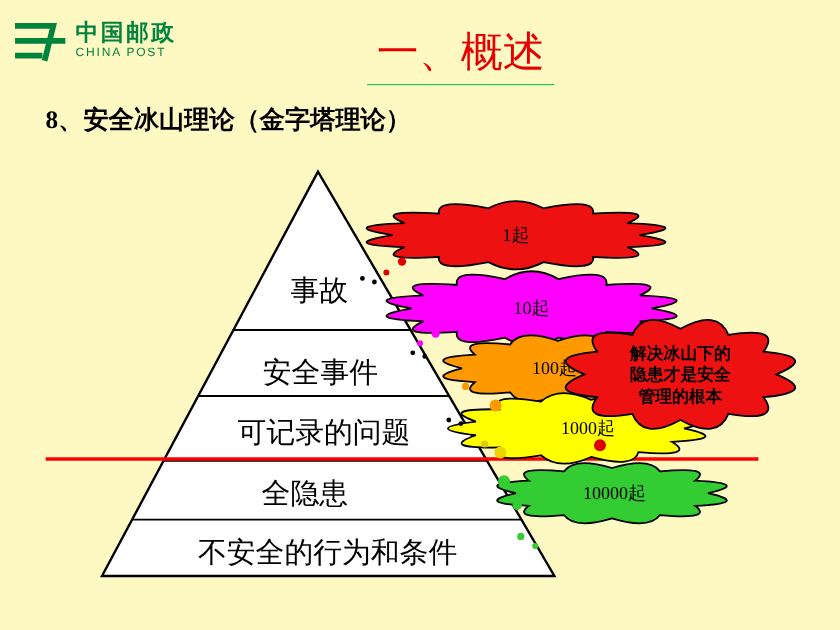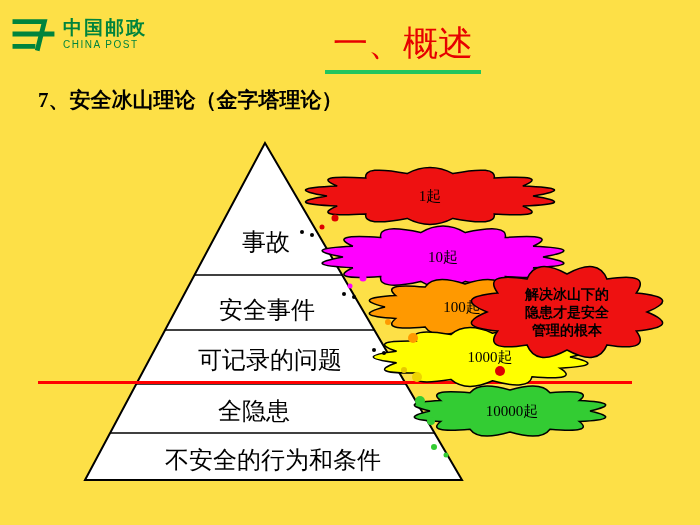--- a/index.html
+++ b/index.html
@@ -1,25 +1,25 @@
 <!DOCTYPE html>
 <html><head>
 <meta charset="utf-8">
 <style>
   html,body{margin:0;padding:0;background:#fff;}
-  .slide{position:relative;width:700px;height:525px;background:#fde047;overflow:hidden;
+  .slide{position:relative;width:700px;height:525px;background:#fef9c3;overflow:hidden;
          font-family:"Liberation Serif","DejaVu Serif",serif;}
   
   .logo{position:absolute;top:14px;left:10px;display:flex;align-items:center;gap:7px;}
   .logo-text{display:flex;flex-direction:column;line-height:1.1;}
   .logo-cn{font-size:19px;font-weight:bold;letter-spacing:2px;font-family:"Liberation Sans",sans-serif;}
   .logo-en{font-size:10px;letter-spacing:1.5px;font-family:"Liberation Sans",sans-serif;}
   
-  .title{position:absolute;top:20px;left:403px;transform:translateX(-50%);margin:0;
-         font-size:35px;font-weight:400;padding:0 8px 3px 8px;border-bottom:4px solid #22c55e;white-space:nowrap;}
+  .title{position:absolute;top:20px;left:384px;transform:translateX(-50%);margin:0;
+         font-size:35px;font-weight:400;padding:0 8px 3px 8px;border-bottom:1px solid #22c55e;white-space:nowrap;}
   
   .subtitle{position:absolute;top:86px;left:38px;margin:0;font-size:21px;font-weight:bold;color:#000;white-space:nowrap;}
   
   .diagram{position:absolute;top:130px;left:0;}
   .pyr-label{font-size:24px;fill:#000;text-anchor:middle;}
   .cloud-label{font-size:15px;fill:#000;text-anchor:middle;}
   .ann-label{font-size:14px;font-weight:bold;fill:#000;text-anchor:middle;}
 </style>
 </head>
 <body>
@@ -35,21 +35,21 @@
       </g>
     </svg>
     <div class="logo-text" style="color: rgb(0, 132, 61);">
       <span class="logo-cn">中国邮政</span>
       <span class="logo-en">CHINA POST</span>
     </div>
   </div>
 
   <h1 class="title" style="color: rgb(230, 0, 0);">一、概述</h1>
 
-  <h2 class="subtitle">7、安全冰山理论（金字塔理论）</h2>
+  <h2 class="subtitle">8、安全冰山理论（金字塔理论）</h2>
 
   <svg class="diagram" width="700" height="395" viewBox="0 0 700 395">
 
     <g>
       <polygon points="265,13 85,350 462,350" fill="#ffffff" stroke="#000000" stroke-width="2"></polygon>
       <line x1="194" y1="145" x2="342" y2="145" stroke="#000" stroke-width="1.5"></line>
       <line x1="165" y1="200" x2="374" y2="200" stroke="#000" stroke-width="1.5"></line>
       <line x1="136" y1="254" x2="406" y2="254" stroke="#000" stroke-width="1.5"></line>
       <line x1="110" y1="303" x2="435" y2="303" stroke="#000" stroke-width="1.5"></line>
       <text class="pyr-label" x="266" y="120">事故</text>

